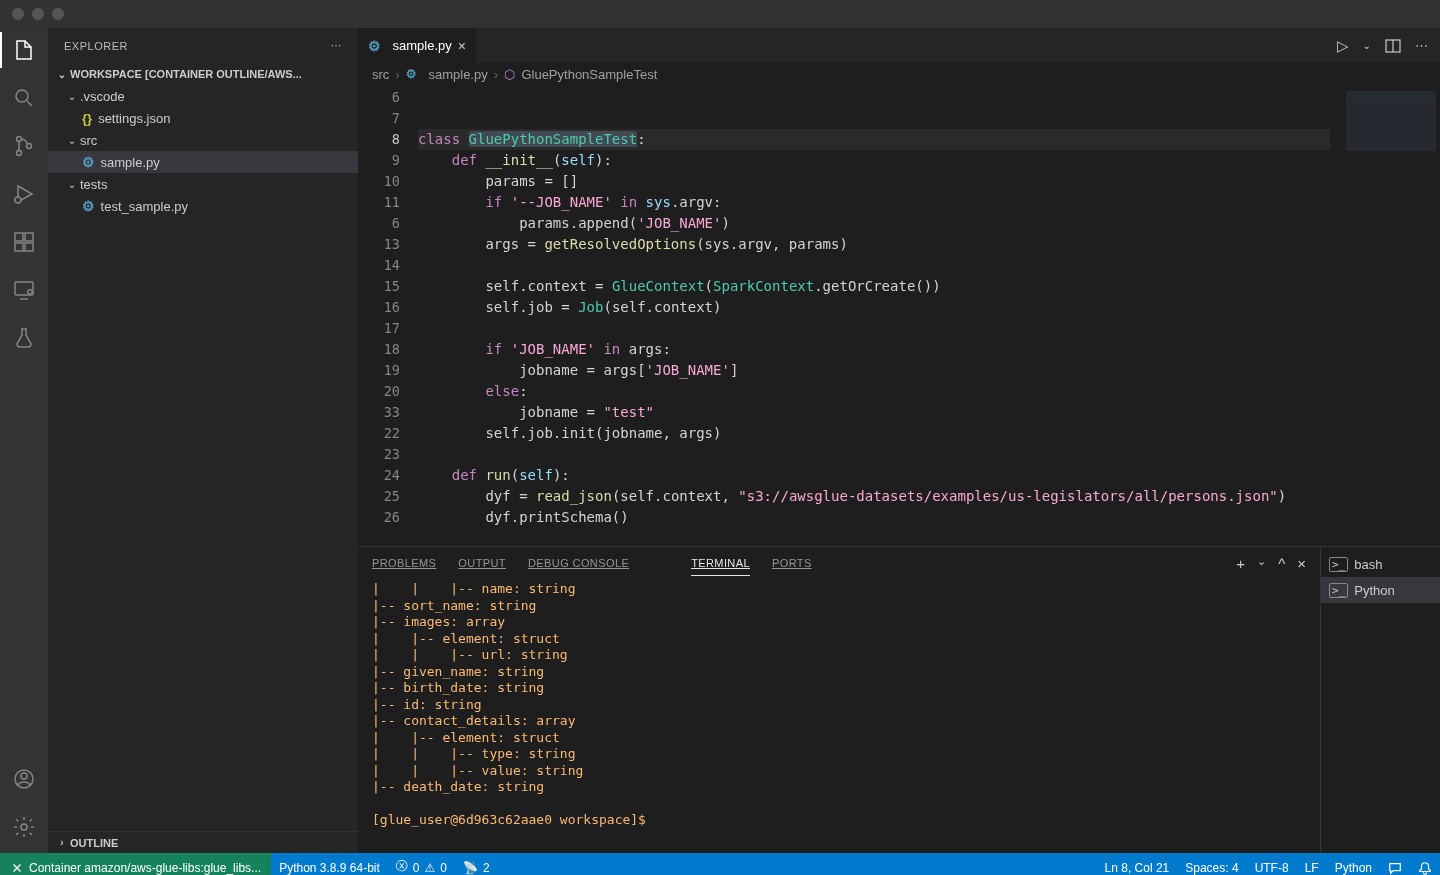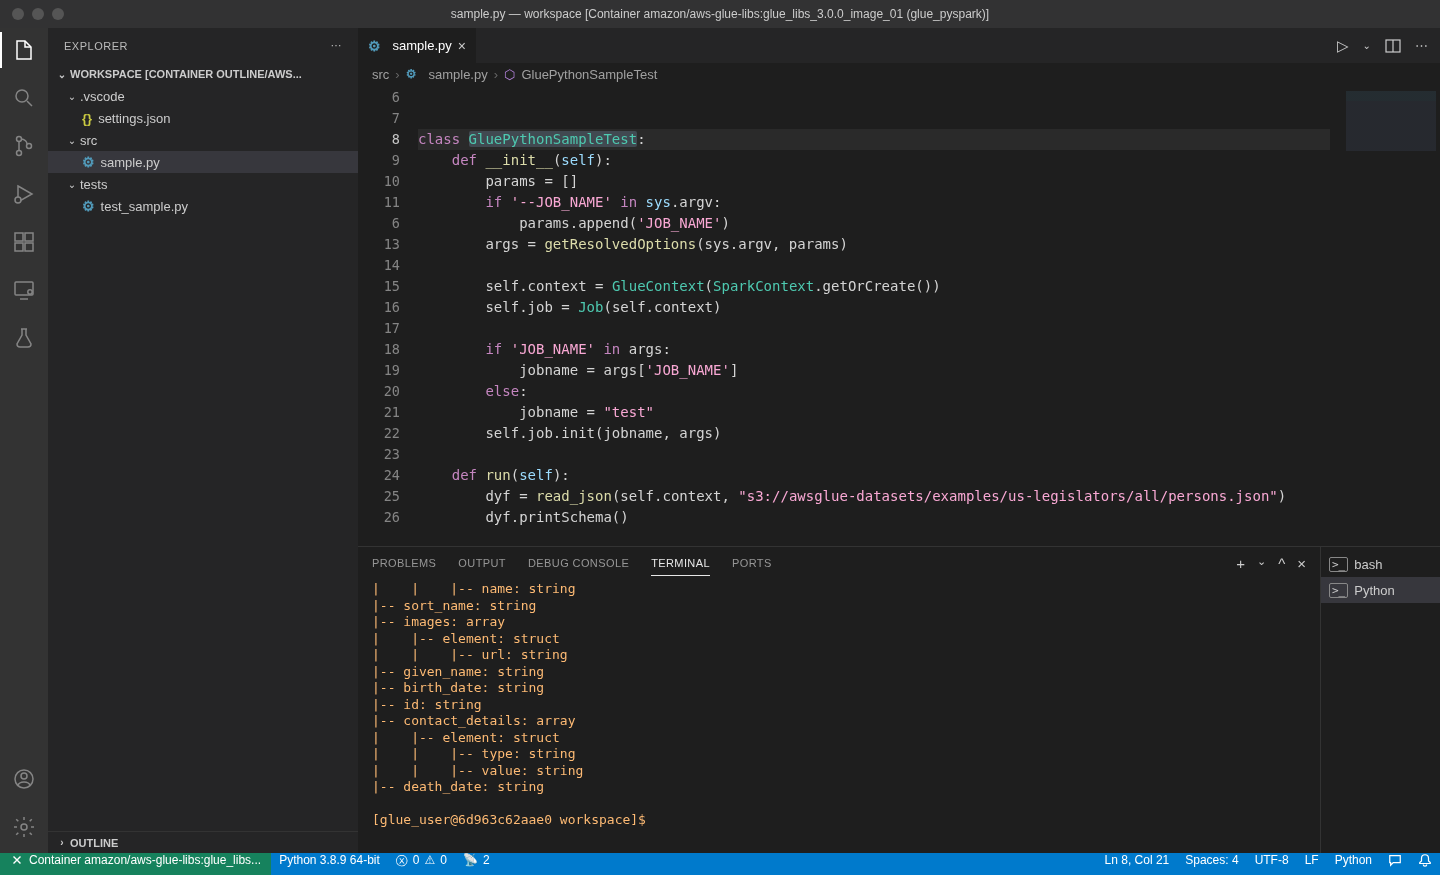--- a/index.html
+++ b/index.html
@@ -55,47 +55,46 @@
 
   
   .kw { color: #c586c0; } .cls { color: #4ec9b0; } .fn { color: #dcdcaa; } .str { color: #f9a8d4; }
   .self { color: #9cdcfe; } .op { color: #d4d4d4; }
   .hlword { background: rgba(100,120,140,0.4); border-radius: 2px; }
 
   
   .panel { height: 307px; background: #1e1e1e; border-top: 1px solid #333; display: flex; }
   .panel-main { flex: 1; display: flex; flex-direction: column; min-width: 0; }
   .panel-tabs { height: 32px; display: flex; align-items: center; gap: 22px; padding: 0 14px; font-size: 11px; color: #969696; }
-  .ptab { letter-spacing: 0.4px; cursor: pointer; }
-  .ptab.active { color: #e7e7e7; border-bottom: 1px solid #e7e7e7; padding-bottom: 6px; margin-bottom: -6px; }
+  .ptab { letter-spacing: 0.4px; cursor: pointer; text-decoration: underline; }
+  .ptab.active { color: #e7e7e7; border-bottom: 1px solid #e7e7e7; padding-bottom: 6px; margin-bottom: -6px; margin-left: 40px; }
   .panel-actions { margin-left: auto; display: flex; gap: 12px; color: #cccccc; font-size: 15px; }
   .term { flex: 1; padding: 2px 14px; font-size: 13px; line-height: 16.5px; color: #fdba74; white-space: pre; overflow: hidden; }
   .panel-side { width: 120px; border-left: 1px solid #333; padding-top: 4px; }
   .term-item { height: 26px; display: flex; align-items: center; padding: 0 8px; font-size: 13px; color: #cccccc; gap: 6px; cursor: pointer; }
   .term-item.selected { background: #37373d; }
   .term-ico { font-family: monospace; font-size: 11px; border: 1px solid #888; padding: 0 2px; border-radius: 2px; }
 
   
   .statusbar { height: 22px; background: #007acc; display: flex; align-items: stretch; font-size: 12px; color: #ffffff; }
-  .status-item { display: flex; align-items: flex-start; padding: 0 8px; gap: 5px; cursor: pointer; }
+  .status-item { display: flex; align-items: flex-end; padding: 0 8px; gap: 5px; cursor: pointer; }
   .status-left { display: flex; }
   .status-right { margin-left: auto; display: flex; }
   .remote { background: #16825d; padding: 0 10px; }
   svg { display: block; }
 </style>
 </head>
 <body>
 
 <div class="titlebar">
   <div class="traffic">
     <div class="dot"></div>
     <div class="dot"></div>
     <div class="dot"></div>
   </div>
-  <div class="title-text">sample.py — workspace [Container amazon/aws-glue-libs:glue_libs_3.0.0_image_01 (glue_pyspark)]</div>
 </div>
 
 <div class="main">
 
   <div class="activitybar">
     <div class="act-icon active">
       <svg width="24" height="24" viewBox="0 0 24 24" fill="none" stroke="currentColor" stroke-width="1.5">
           <path d="M13 3H5v18h14V9l-6-6z"></path>
           <path d="M13 3v6h6"></path>
         </svg>
@@ -237,21 +236,21 @@
           <div>11</div>
           <div>6</div>
           <div>13</div>
           <div>14</div>
           <div>15</div>
           <div>16</div>
           <div>17</div>
           <div>18</div>
           <div>19</div>
           <div>20</div>
-          <div>21</div>
+          <div>33</div>
           <div>22</div>
           <div>23</div>
           <div>24</div>
           <div>25</div>
           <div>26</div>
         </div>
       <div class="code mono" id="code"><div>&nbsp;</div><div>&nbsp;</div><div><span class="hl-line"><span class="kw">class </span><span class="cls hlword">GluePythonSampleTest</span><span class="op">:</span></span></div><div><span class="kw">    def </span><span class="fn">__init__</span><span class="op">(</span><span class="self">self</span><span class="op">):</span></div><div><span class="op">        params = []</span></div><div><span class="kw">        if </span><span class="str">'--JOB_NAME'</span><span class="kw"> in </span><span class="self">sys</span><span class="op">.argv:</span></div><div><span class="op">            params.append(</span><span class="str">'JOB_NAME'</span><span class="op">)</span></div><div><span class="op">        args = </span><span class="fn">getResolvedOptions</span><span class="op">(sys.argv, params)</span></div><div>&nbsp;</div><div><span class="op">        self.context = </span><span class="cls">GlueContext</span><span class="op">(</span><span class="cls">SparkContext</span><span class="op">.getOrCreate())</span></div><div><span class="op">        self.job = </span><span class="cls">Job</span><span class="op">(self.context)</span></div><div>&nbsp;</div><div><span class="kw">        if </span><span class="str">'JOB_NAME'</span><span class="kw"> in </span><span class="op">args:</span></div><div><span class="op">            jobname = args[</span><span class="str">'JOB_NAME'</span><span class="op">]</span></div><div><span class="kw">        else</span><span class="op">:</span></div><div><span class="op">            jobname = </span><span class="str">"test"</span></div><div><span class="op">        self.job.init(jobname, args)</span></div><div>&nbsp;</div><div><span class="kw">    def </span><span class="fn">run</span><span class="op">(</span><span class="self">self</span><span class="op">):</span></div><div><span class="op">        dyf = </span><span class="fn">read_json</span><span class="op">(self.context, </span><span class="str">"s3://awsglue-datasets/examples/us-legislators/all/persons.json"</span><span class="op">)</span></div><div><span class="op">        dyf.printSchema()</span></div></div>
       <div class="minimap">
           <div class="mini-blob"></div>
         </div>

